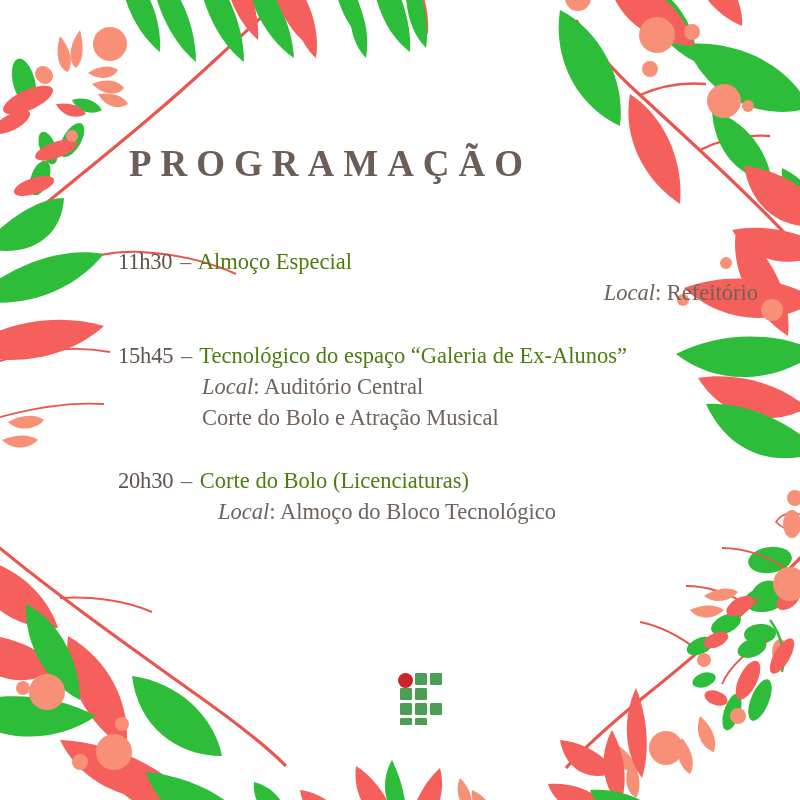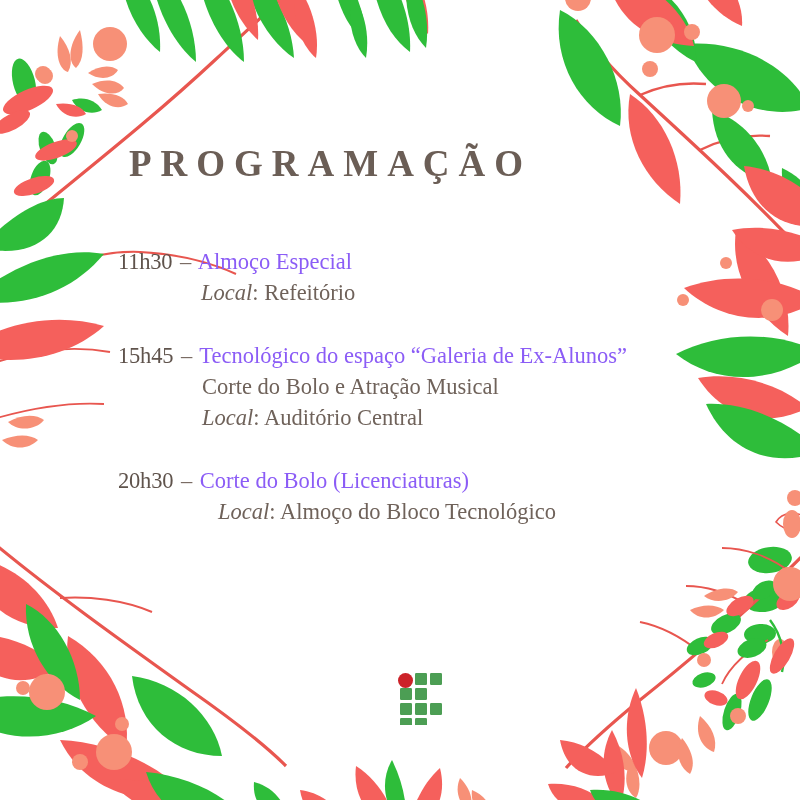--- a/index.html
+++ b/index.html
@@ -64,33 +64,33 @@
   .sched-time {
     font-weight: normal;
     color: #5f534c;
     letter-spacing: -0.2px;
   }
   .sched-dash {
     color: #7a6c64;
     padding: 0 2px;
   }
   .sched-title {
-    color: #8b5cf6;
+    color: #4d7c0f;
   }
   .sched-sub {
     font-size: 22.5px;
     line-height: 31px;
     color: #6f625a;
     white-space: nowrap;
   }
   .sched-local-label {
     font-style: italic;
     color: #6f625a;
   }
-  .indent-1 { padding-left: 83px; }
+  .indent-1 { padding-left: 83px; text-align: right; }
   .indent-2 { padding-left: 84px; }
   .indent-3 { padding-left: 100px; }
 
   
   #logo {
     position: absolute;
     left: 398px;
     top: 673px;
     width: 46px;
     height: 52px;
@@ -338,24 +338,24 @@
           <span class="sched-local-label">Local</span><span>: Refeitório</span>
         </div>
       </div>
 
       <div class="schedule-item">
         <div class="sched-headline">
           <span class="sched-time">15h45</span>
           <span class="sched-dash">–</span>
           <span class="sched-title">Tecnológico do espaço “Galeria de Ex-Alunos”</span>
         </div>
-        <div class="sched-sub indent-2">Corte do Bolo e Atração Musical</div>
         <div class="sched-sub indent-2">
           <span class="sched-local-label">Local</span><span>: Auditório Central</span>
         </div>
+        <div class="sched-sub indent-2">Corte do Bolo e Atração Musical</div>
       </div>
 
       <div class="schedule-item">
         <div class="sched-headline">
           <span class="sched-time">20h30</span>
           <span class="sched-dash">–</span>
           <span class="sched-title">Corte do Bolo (Licenciaturas)</span>
         </div>
         <div class="sched-sub indent-3">
           <span class="sched-local-label">Local</span><span>: Almoço do Bloco Tecnológico</span>

